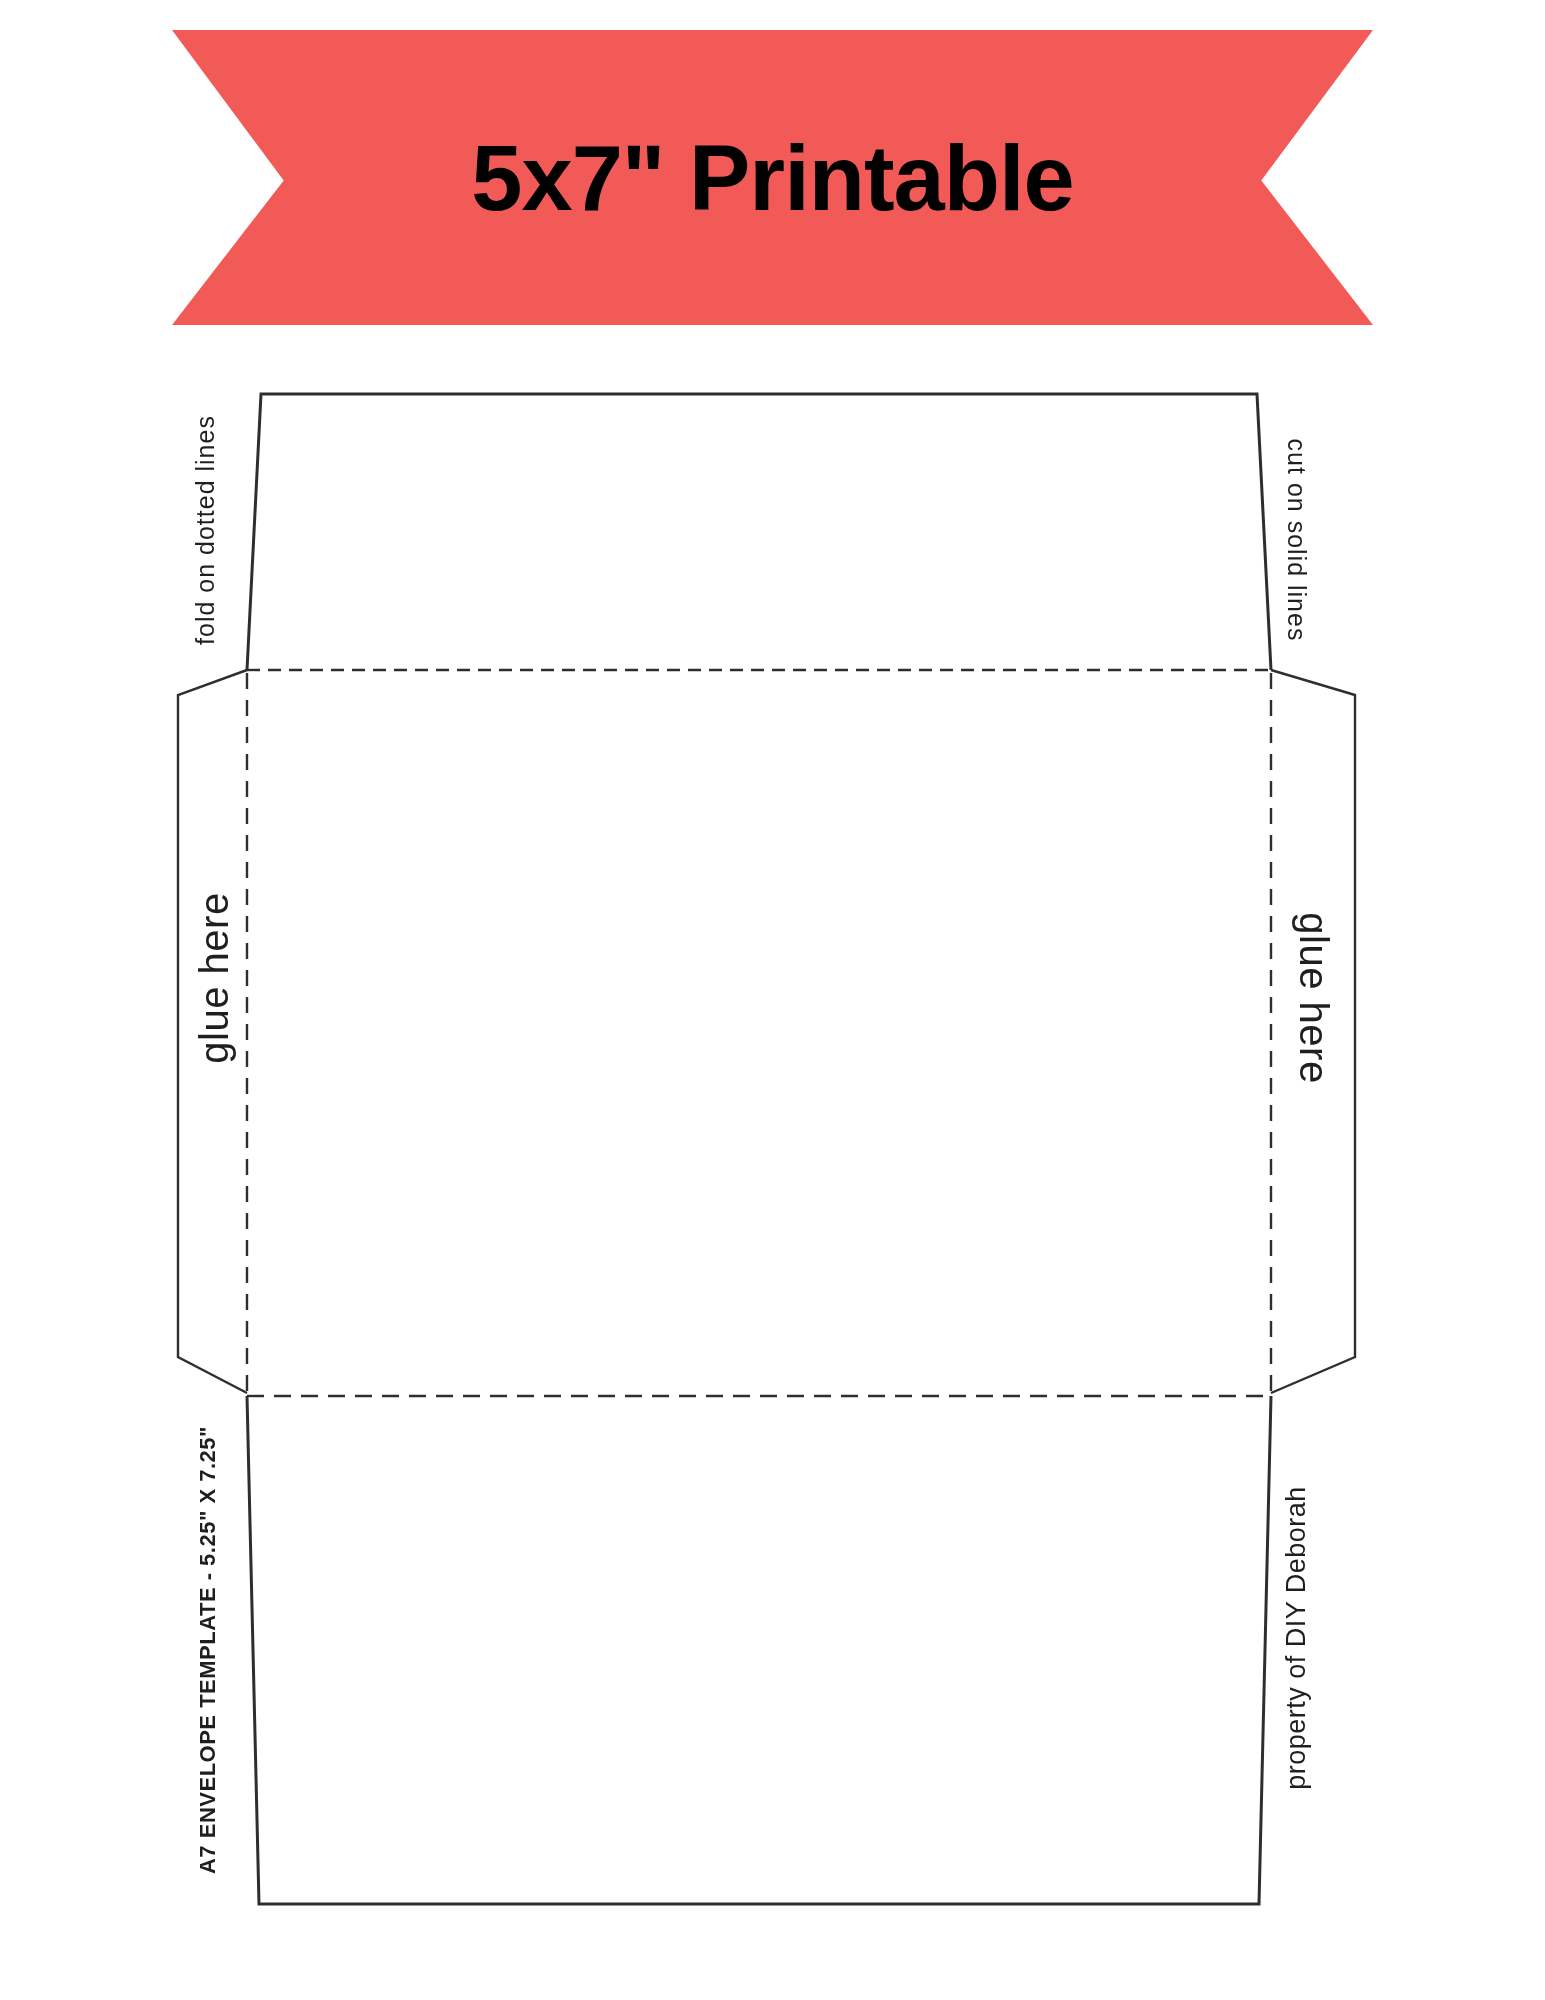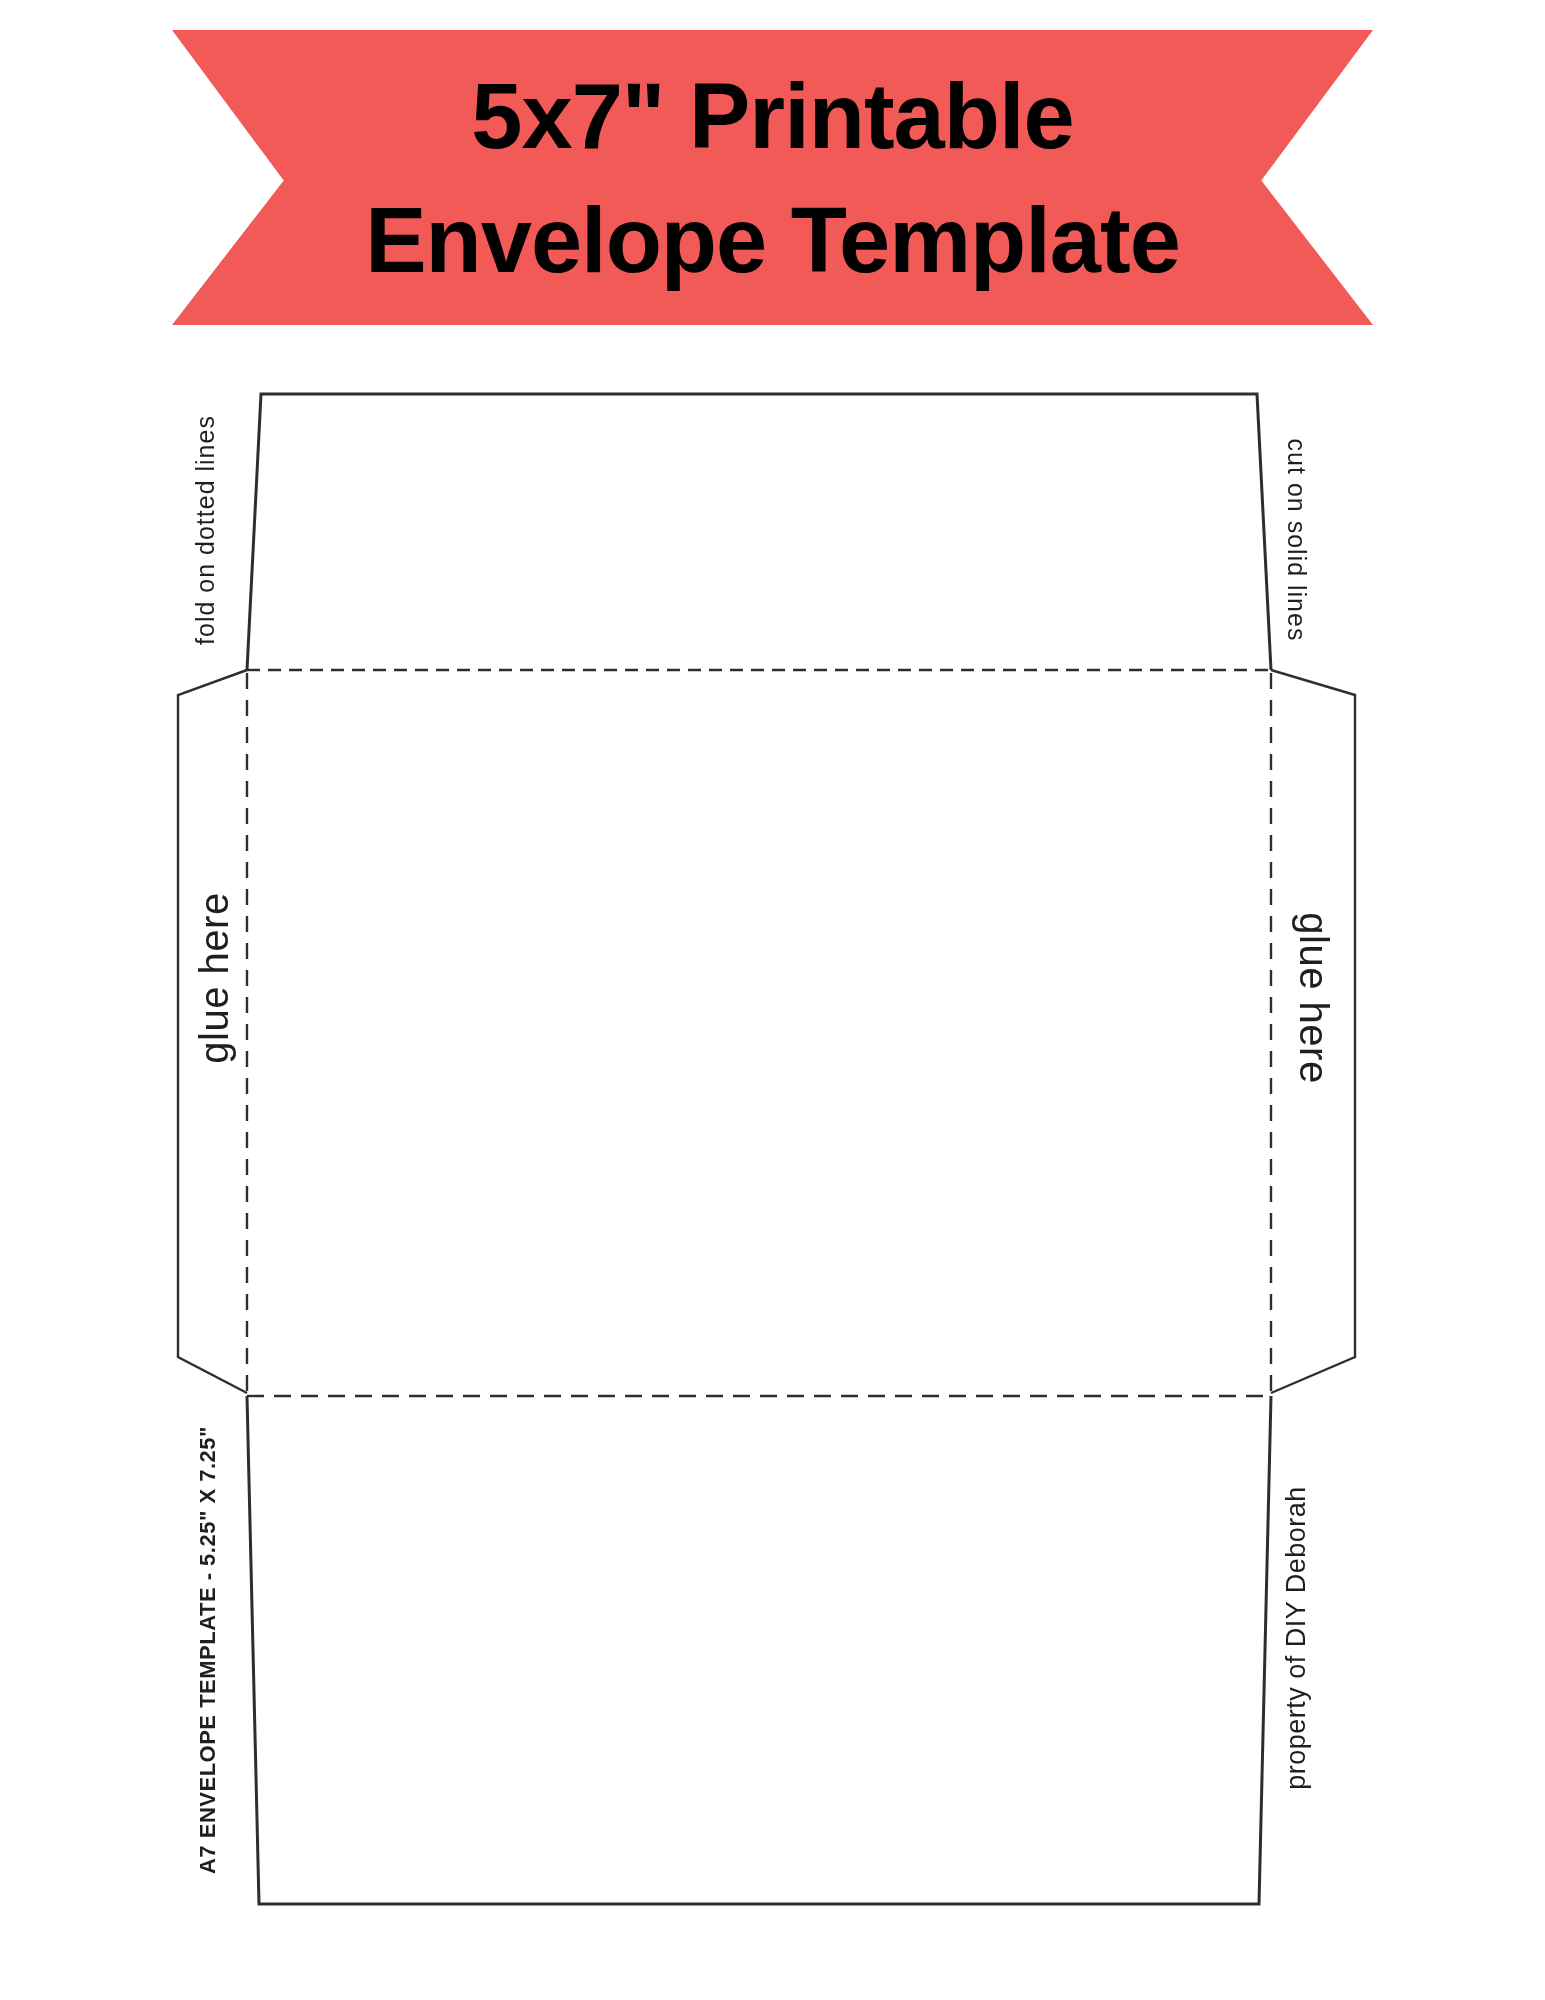--- a/index.html
+++ b/index.html
@@ -48,21 +48,20 @@
   .size-label{font-size:22px;font-weight:700;letter-spacing:0.5px;}
   .credit-label{font-size:27px;letter-spacing:0.5px;}
 </style>
 </head>
 <body>
 
 <div class="page">
 
   <div class="banner">
     <div class="banner-line">5x7" Printable</div>
-    <div class="banner-line">Envelope Template</div>
   </div>
 
   <svg class="diagram" viewBox="0 0 1545 2000">
 
     <path d="M247,670 L261,394 L1257,394 L1271,670" stroke-width="3"></path>
 
     <line x1="247" y1="670" x2="1271" y2="670" stroke-width="2.4" stroke-dasharray="13 8"></line>
 
     <path d="M247,670 L178,695 L178,1357 L247,1393" stroke-width="2.4"></path>
 

